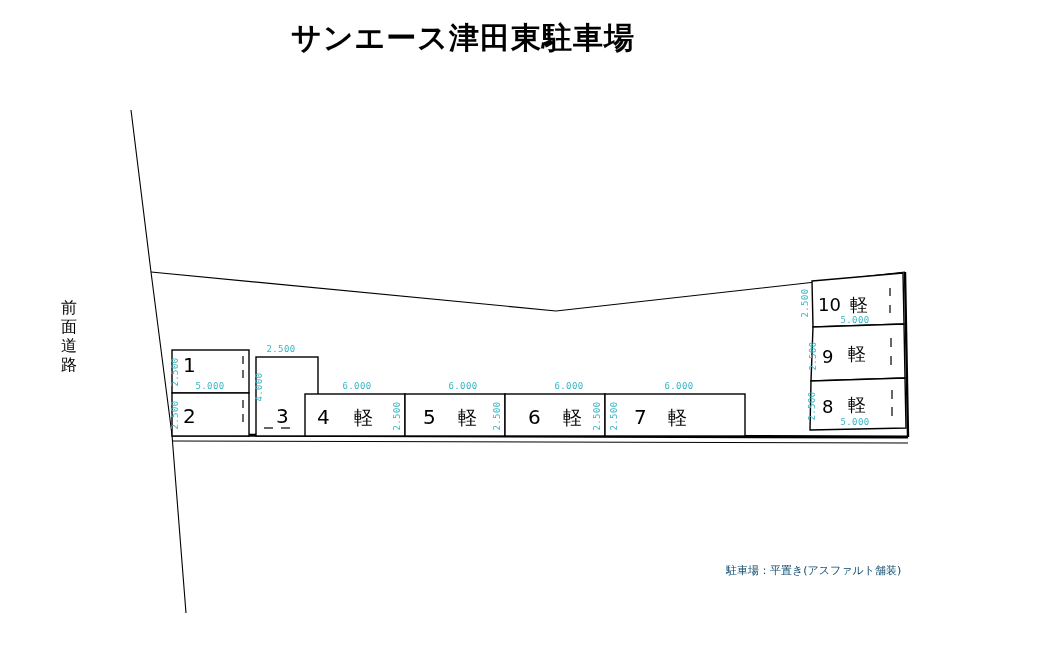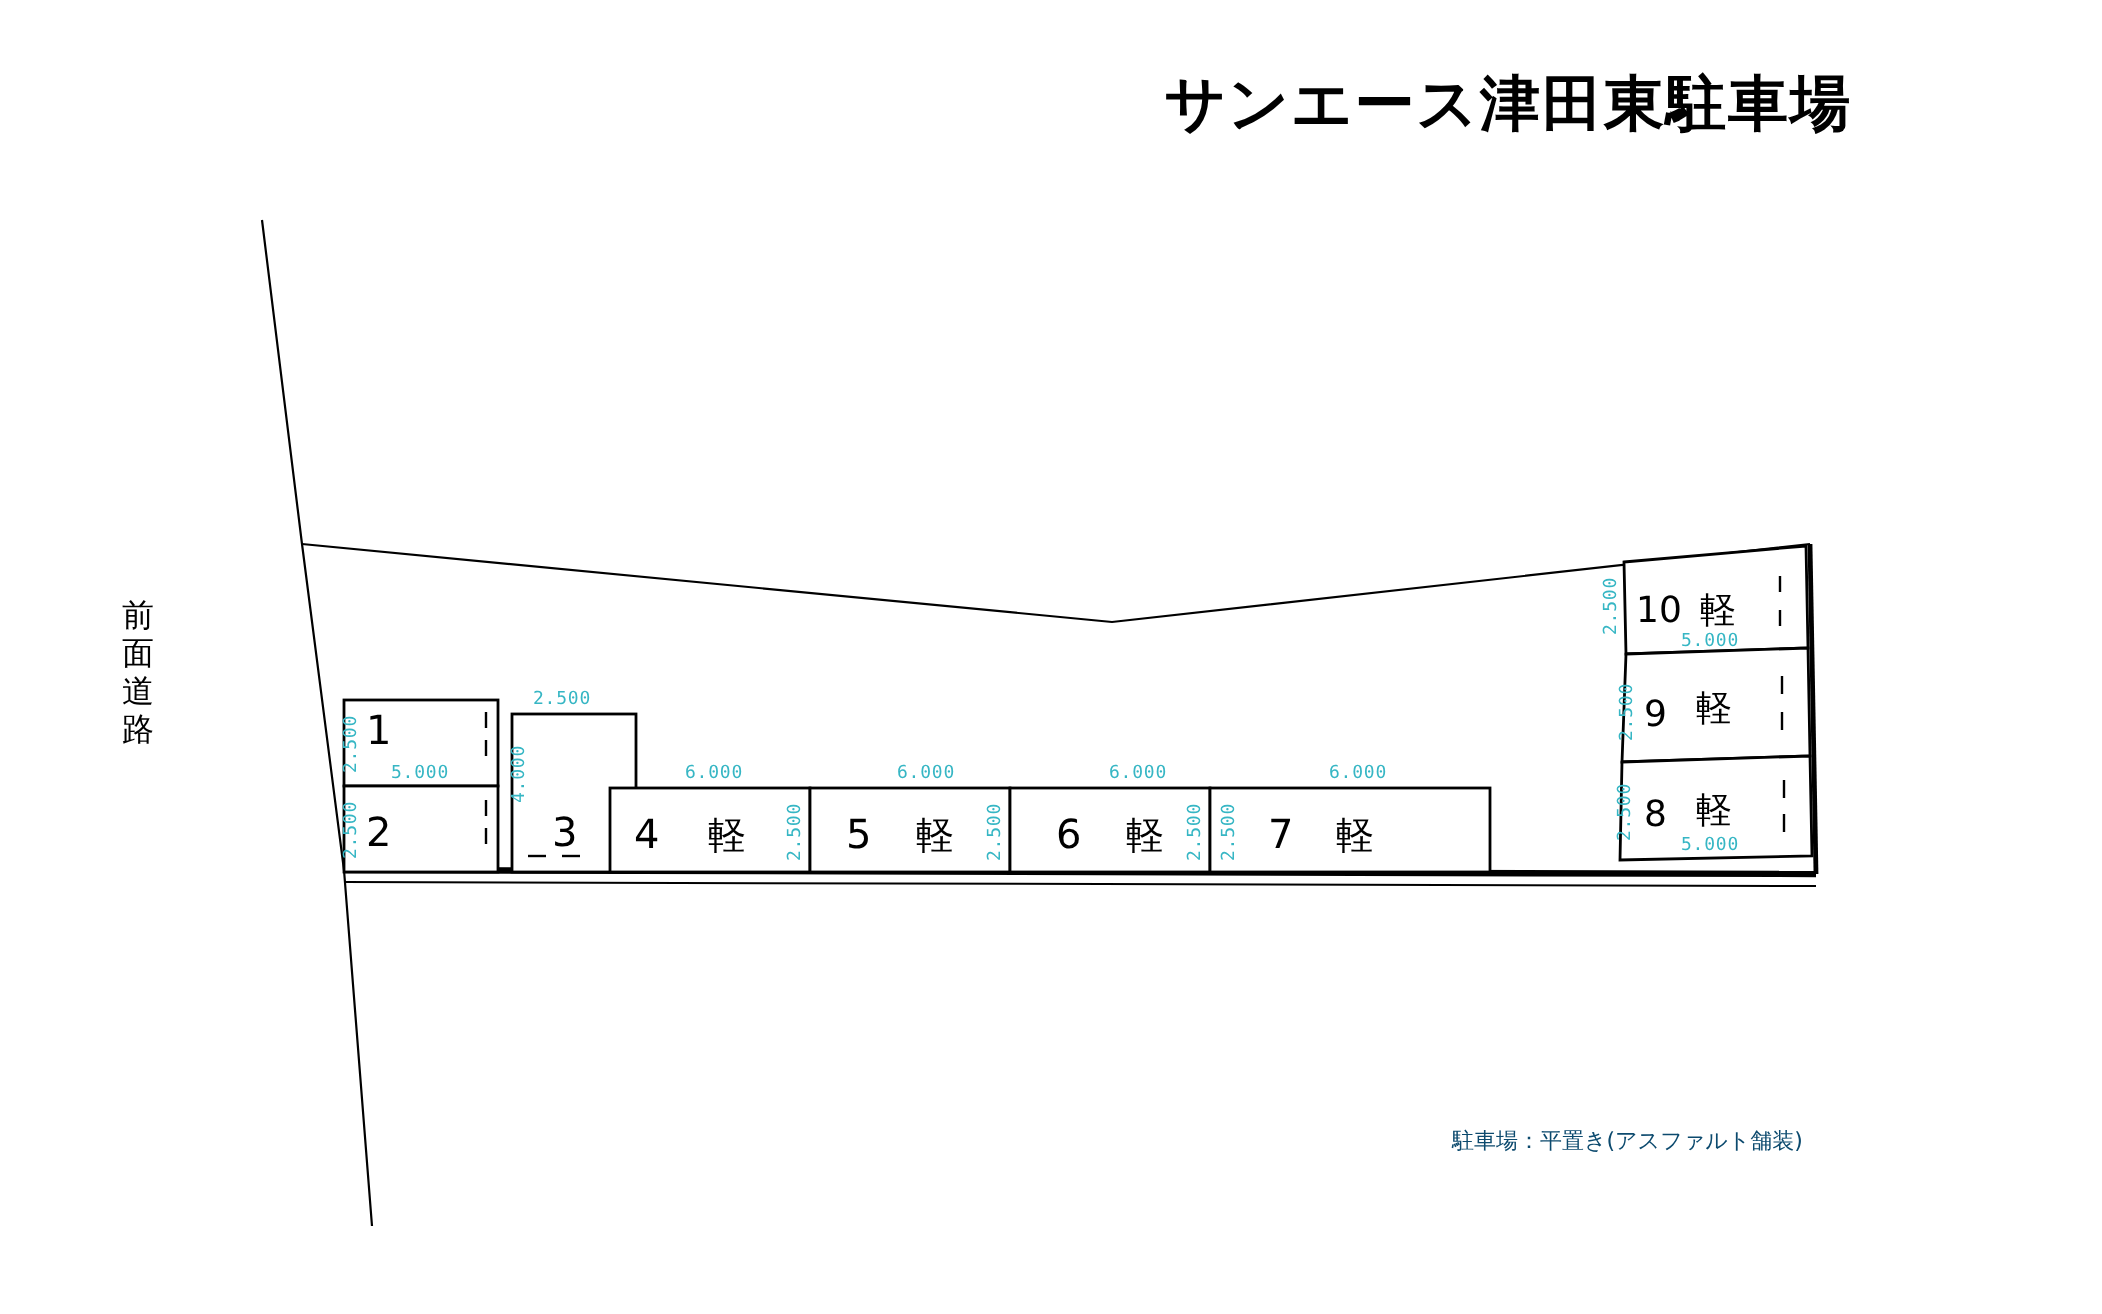--- a/index.html
+++ b/index.html
@@ -19,27 +19,26 @@
     left: 0; top: 0;
     width: 1051px;
     height: 657px;
     background: #ffffff;
   }
   #title {
     position: absolute;
     left: 0;
     top: 18px;
     width: 926px;
-    text-align: right;
+    text-align: center;
     font-size: 30px;
     font-weight: bold;
     letter-spacing: 1px;
     color: #000000;
     font-family: "DejaVu Sans", "Liberation Sans", sans-serif;
-    margin-top: 14px;
   }
   #road-label {
     position: absolute;
     left: 58px;
     top: 298px;
     width: 22px;
     font-size: 16px;
     line-height: 19px;
     color: #000000;
     text-align: center;

